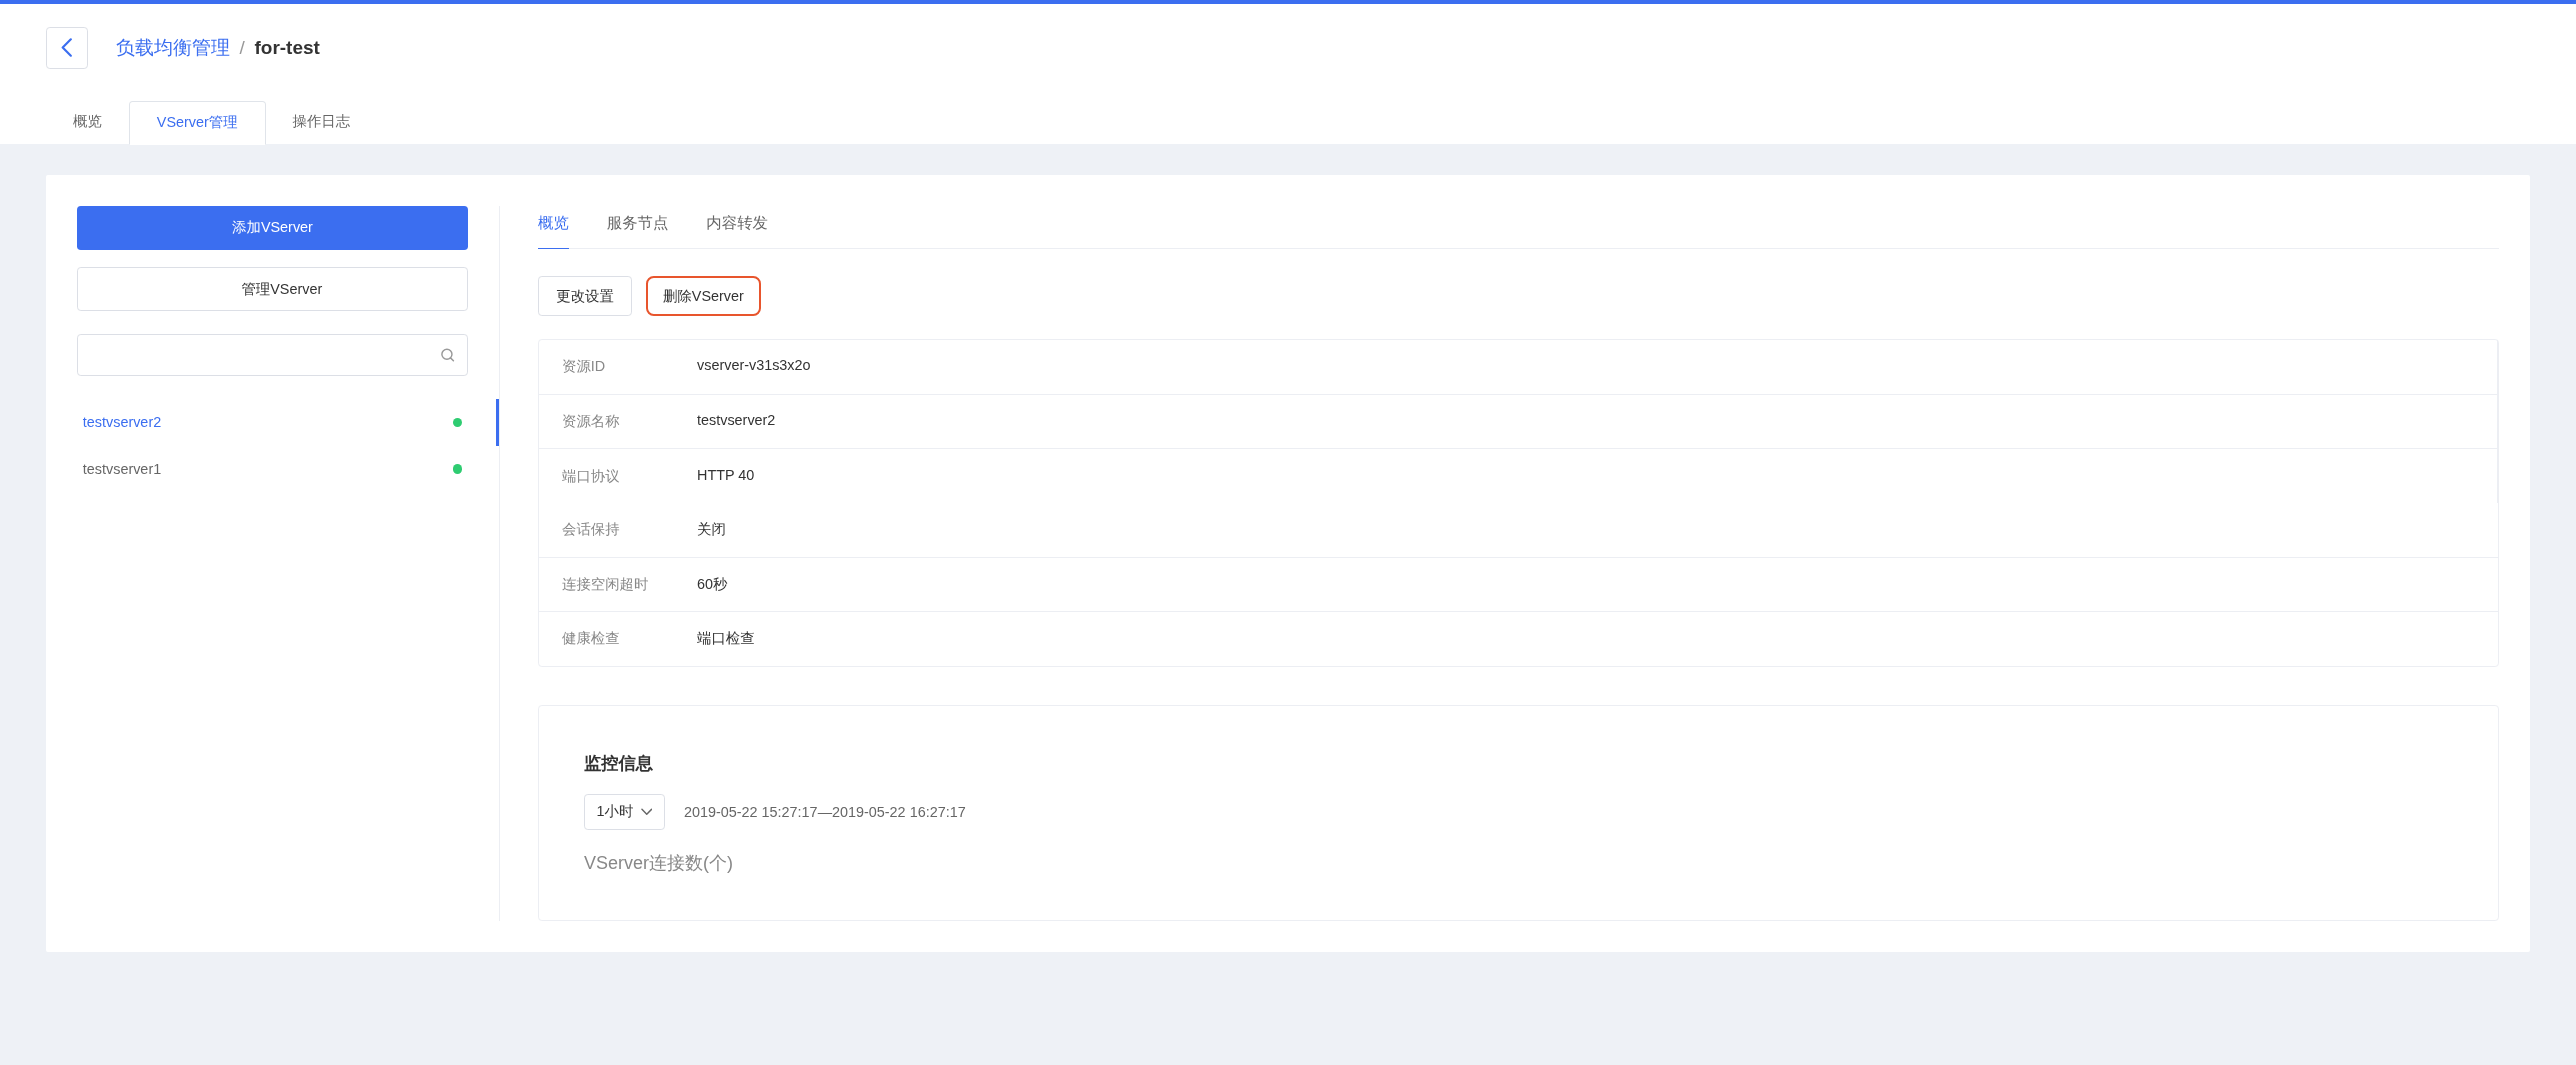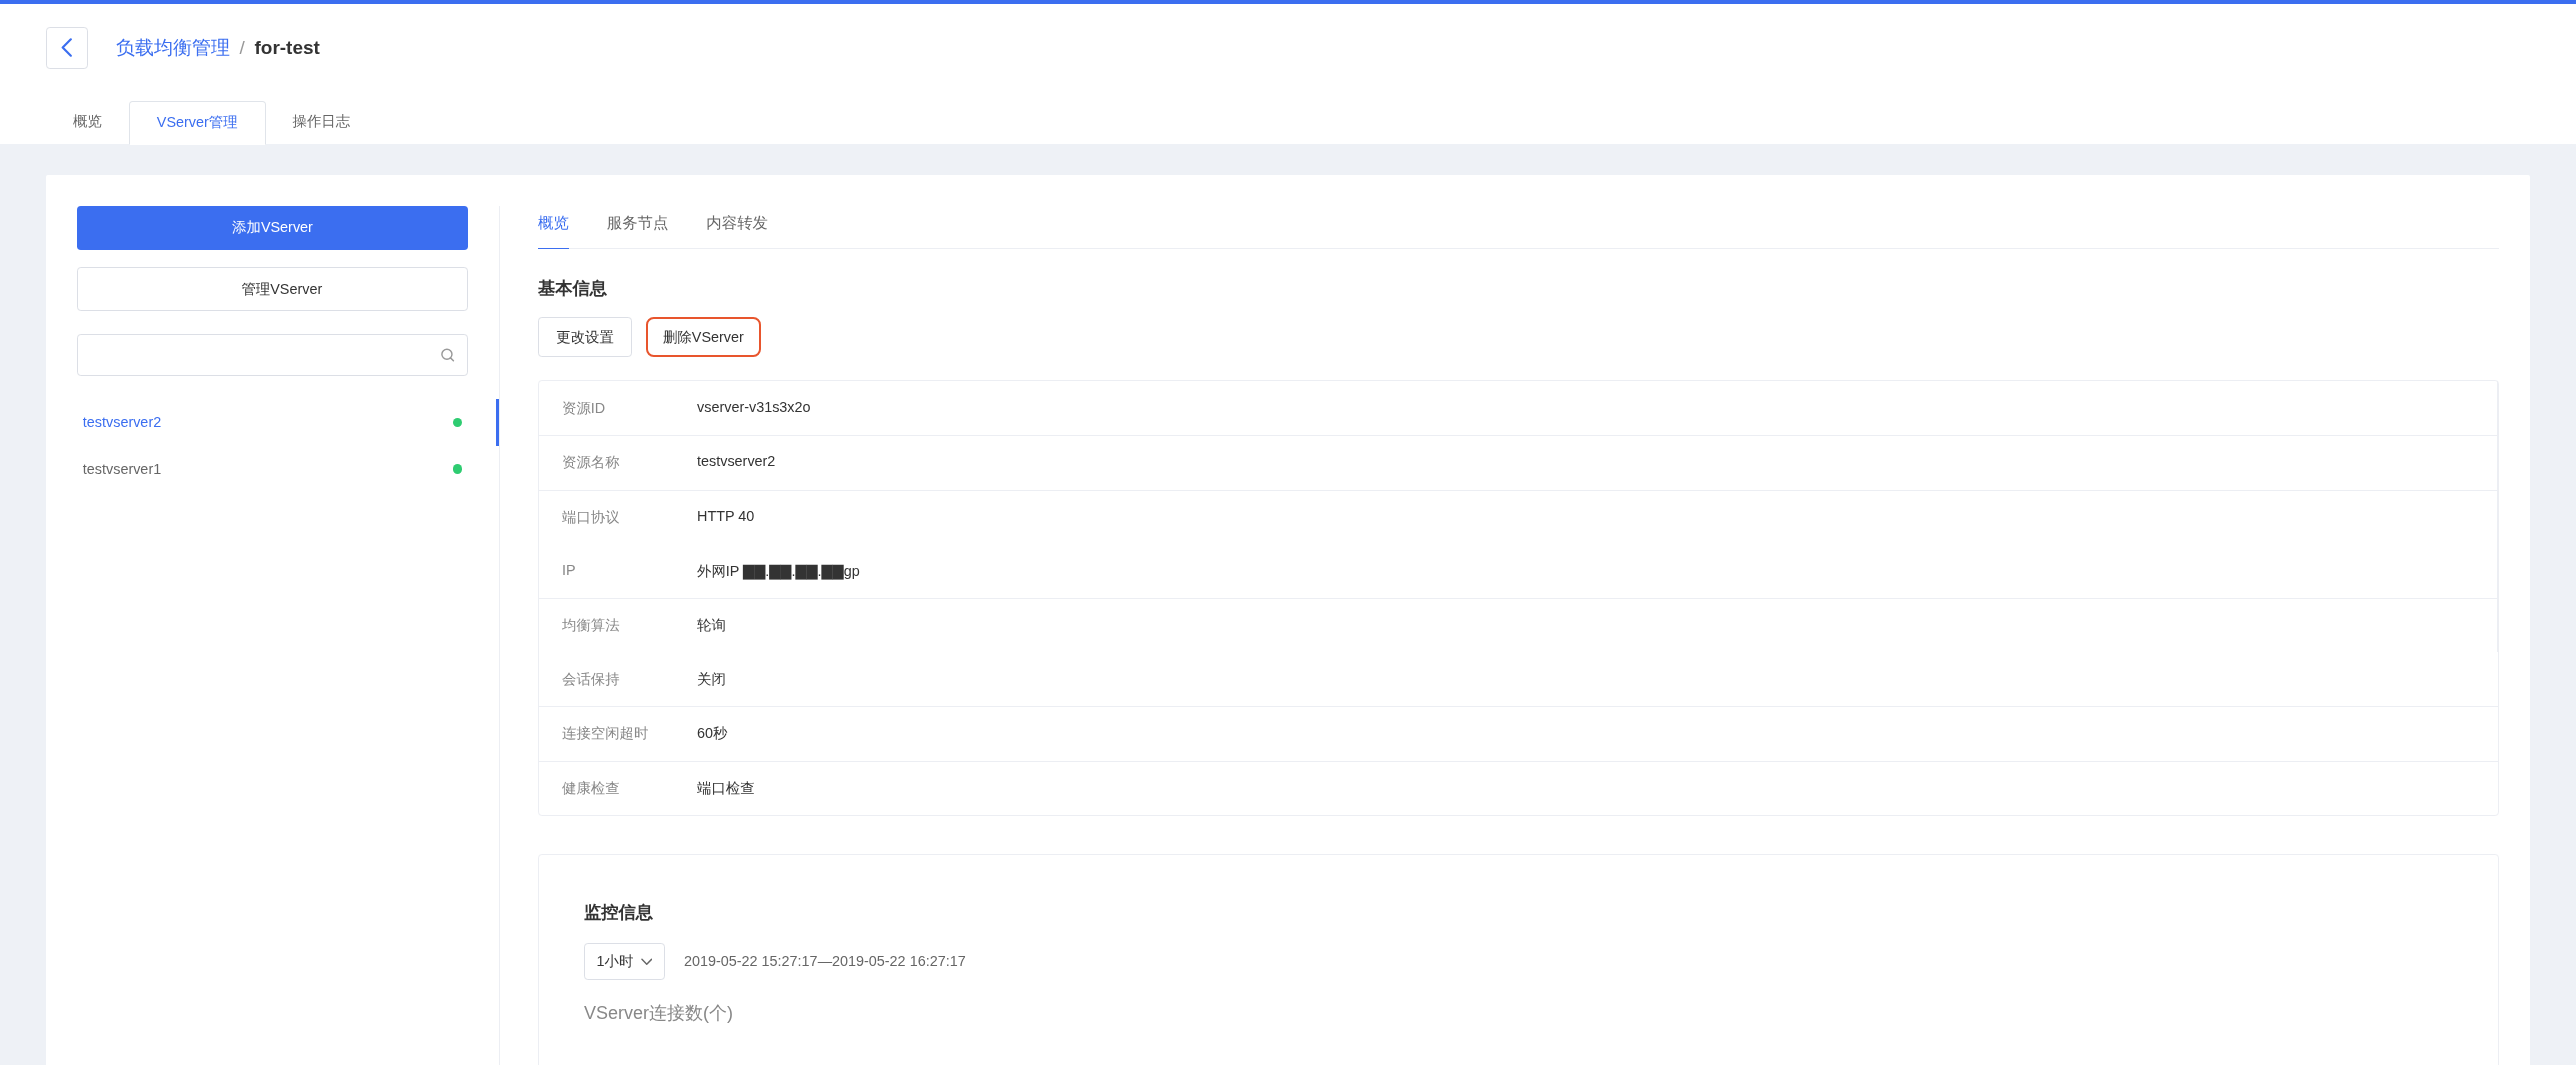--- a/index.html
+++ b/index.html
@@ -319,49 +319,38 @@
       </div>
     </div>
 
     <div class="main">
       <div class="sub-tabs">
         <div class="sub-tab active">概览</div>
         <div class="sub-tab">服务节点</div>
         <div class="sub-tab">内容转发</div>
       </div>
 
-      <div class="section-title">基本信息</div>
       <div class="basic-actions">
         <button class="btn-outline">更改设置</button>
         <button class="btn-outline btn-highlight">删除VServer</button>
       </div>
 
       <div class="info-grid">
         <div class="info-col">
           <div class="info-row">
             <div class="info-label">资源ID</div>
             <div class="info-value">vserver-v31s3x2o</div>
           </div>
           <div class="info-row">
             <div class="info-label">资源名称</div>
             <div class="info-value">testvserver2</div>
           </div>
           <div class="info-row">
             <div class="info-label">端口协议</div>
             <div class="info-value">HTTP 40</div>
-          </div>
-        </div>
-        <div class="info-col">
-          <div class="info-row">
-            <div class="info-label">IP</div>
-            <div class="info-value">外网IP ▇▇.▇▇.▇▇.▇▇gp</div>
-          </div>
-          <div class="info-row">
-            <div class="info-label">均衡算法</div>
-            <div class="info-value">轮询</div>
           </div>
         </div>
         <div class="info-col">
           <div class="info-row">
             <div class="info-label">会话保持</div>
             <div class="info-value">关闭</div>
           </div>
           <div class="info-row">
             <div class="info-label">连接空闲超时</div>
             <div class="info-value">60秒</div>

